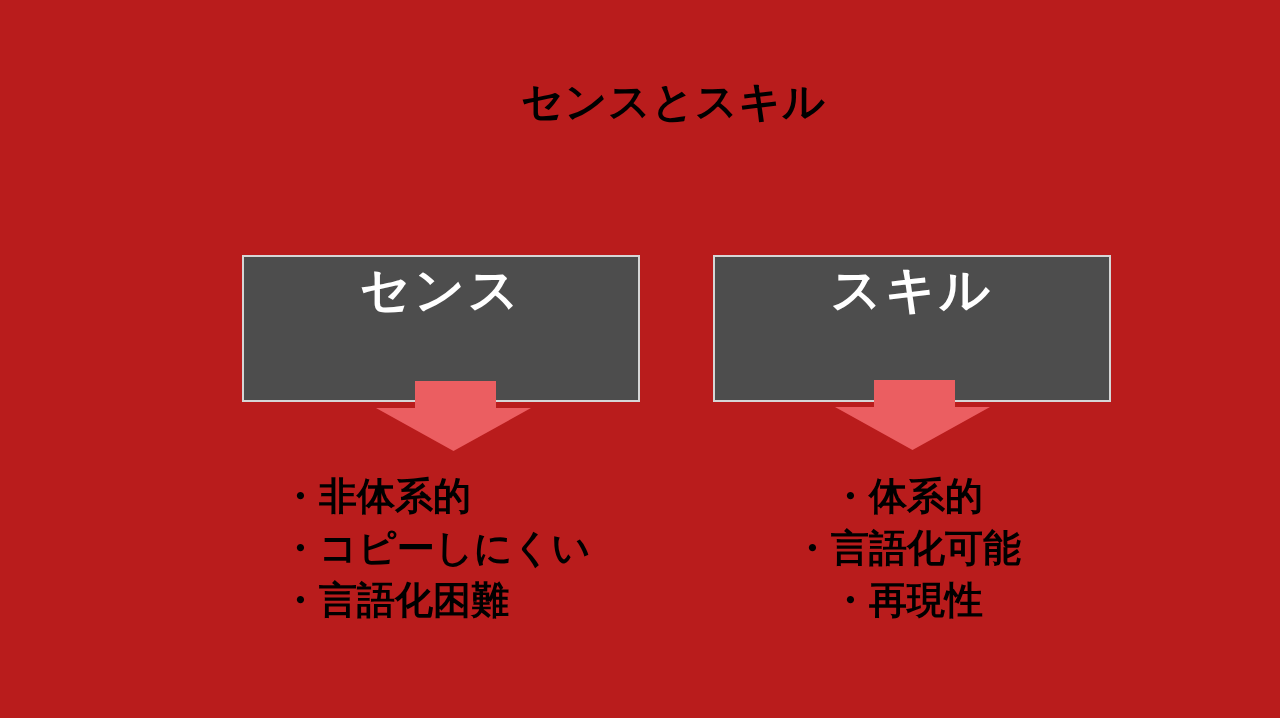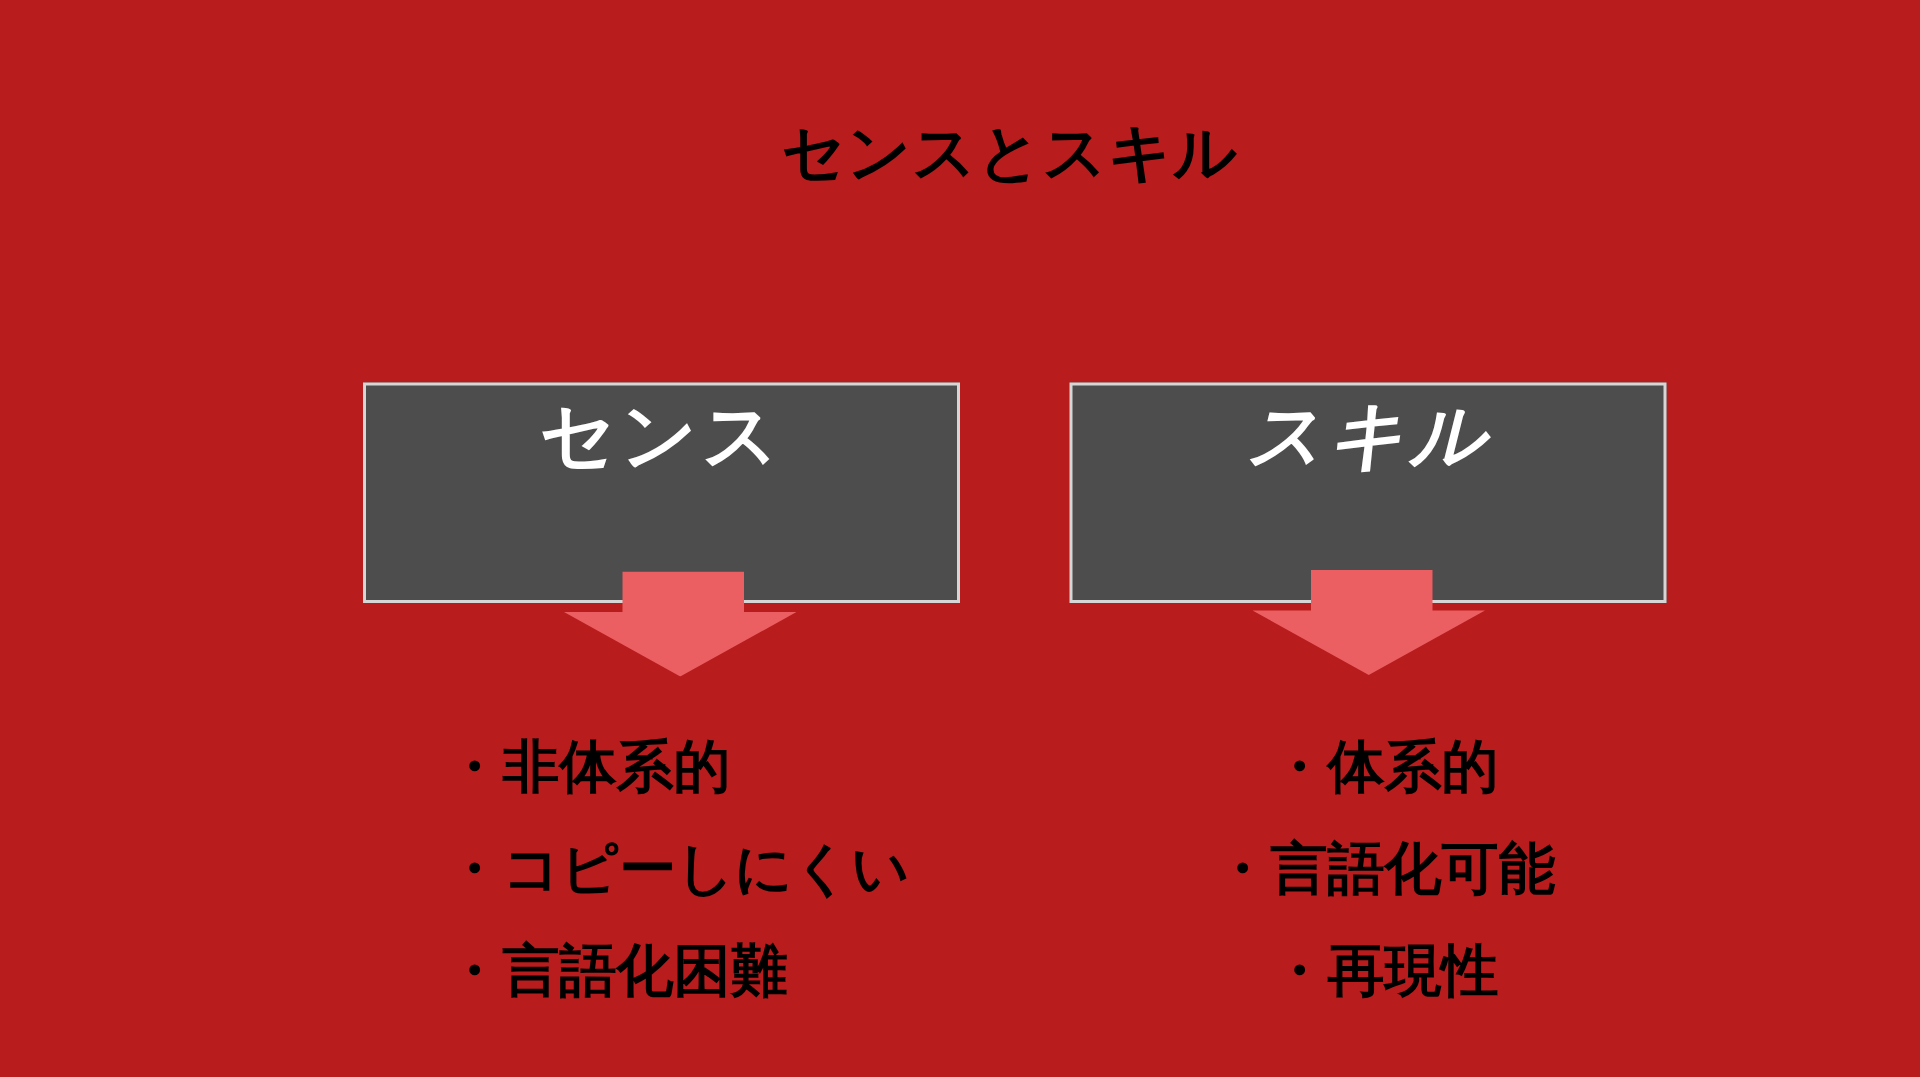--- a/index.html
+++ b/index.html
@@ -35,21 +35,21 @@
     height: 147px;
     background: var(--box-bg, #4d4d4d);
     border: 2px solid var(--box-border, #d6d6d6);
     box-sizing: border-box;
     display: flex;
     align-items: flex-start;
     justify-content: center;
     margin-top: 40px;
   }
   .box-left  { left: 242px; }
-  .box-right { left: 713px; font-style: italic; }
+  .box-right { left: 713px; }
   .box-label {
     color: var(--box-text, #ffffff);
     font-size: 50px;
     font-weight: 700;
     letter-spacing: 3px;
     white-space: nowrap;
   }
   .arrow {
     position: absolute;
     width: 155px;
@@ -61,21 +61,21 @@
   .list {
     position: absolute;
     top: 470px;
     font-size: 38px;
     line-height: 52px;
     font-weight: 700;
     white-space: nowrap;
   }
   .list-left  { left: 281px; }
   .list-right { left: 793px; text-align: center; }
-  .list-item { margin: 16px; }
+  .list-item { margin: 0; }
 </style>
 </head>
 <body>
 
 <div class="slide">
 
   <h1 class="title">センスとスキル</h1>
 
   <div class="box box-left">
     <span class="box-label">センス</span>

